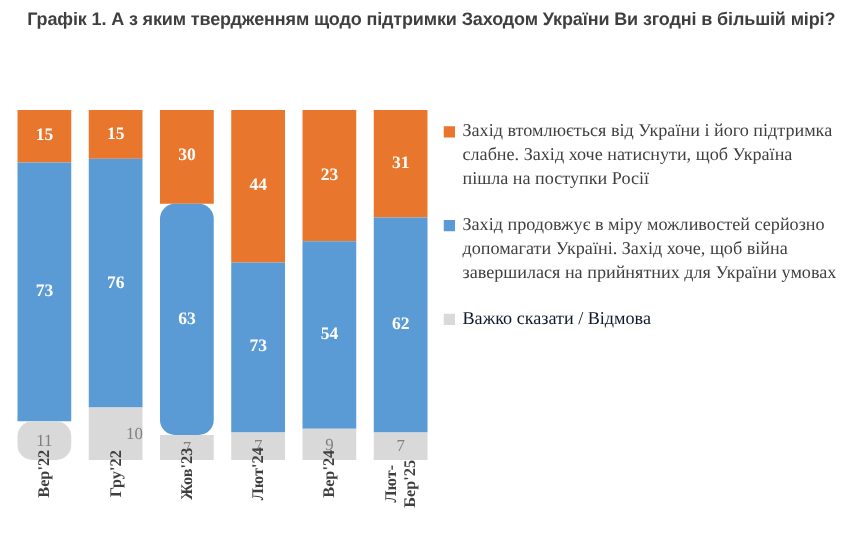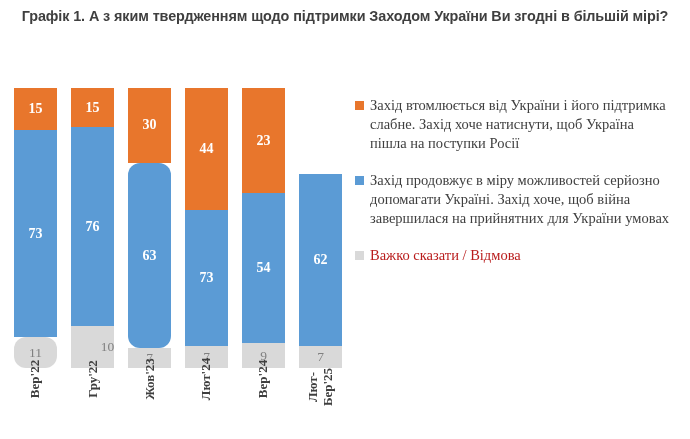--- a/index.html
+++ b/index.html
@@ -115,21 +115,21 @@
     margin-top: 5px;
     margin-right: 6px;
   }
   .legend-text {
     font-family: "Liberation Serif", serif;
     font-size: 14.5px;
     line-height: 19px;
     color: #3f3f3f;
     max-width: 300px;
   }
-  .legend-text.muted { color: #b91c1c; }
+  .legend-text.muted { color: #0f172a; }
 </style>
 </head>
 <body>
 
 <div id="chart-title">Графік 1. А з яким твердженням щодо підтримки Заходом України Ви згодні в більшій мірі?</div>
 
 <div id="plot-area">
     <div class="bar-column" style="left: 14px; width: 43px;">
       <div class="seg seg-top" style="height: 42.4773px;">15</div>
       <div class="seg seg-middle" style="height: 206.723px;">73</div>
@@ -149,20 +149,21 @@
       <div class="seg seg-top" style="height: 122.065px;">44</div>
       <div class="seg seg-middle" style="height: 135.935px;">73</div>
       <div class="seg seg-bottom" style="height: 22px;">7</div>
     </div>
     <div class="bar-column" style="left: 242px; width: 43px;">
       <div class="seg seg-top" style="height: 105.243px;">23</div>
       <div class="seg seg-middle" style="height: 149.557px;">54</div>
       <div class="seg seg-bottom" style="height: 25.2px;">9</div>
     </div>
     <div class="bar-column" style="left: 299px; width: 43px;">
+      <div class="seg seg-top" style="height: 86px;">31</div>
       <div class="seg seg-middle" style="height: 172px;">62</div>
       <div class="seg seg-bottom" style="height: 22px;">7</div>
     </div>
   </div>
 
 <div id="category-axis">
     <div class="cat-label" style="left: 14px;">
       <div class="rot">
         <div>Вер'22</div>
       </div>

